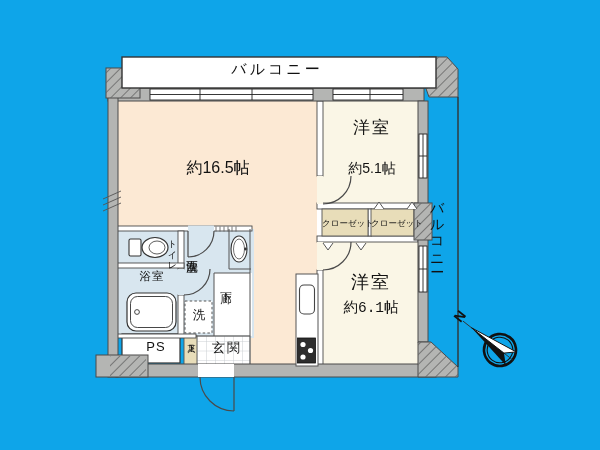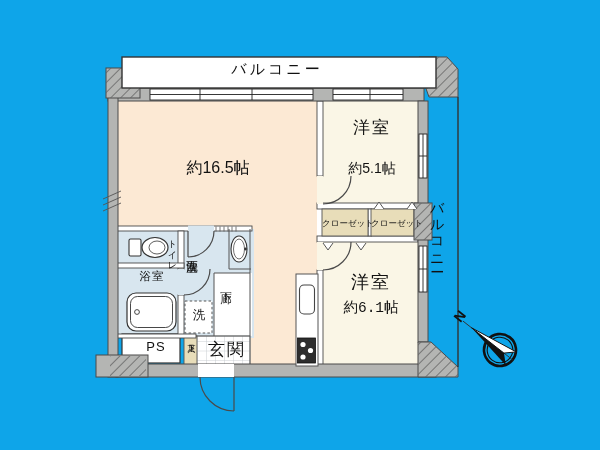--- a/index.html
+++ b/index.html
@@ -177,16 +177,16 @@
   <div class="lbl c" style="left:371px;top:219px;width:43px;font-size:8.5px;">クローゼット</div>
 
   <div class="lbl v" style="left:167px;top:234px;height:32px;font-size:9px;">トイレ</div>
   <div class="lbl c" style="left:126px;top:270px;width:52px;font-size:11.5px;letter-spacing:1px;">浴室</div>
   <div class="lbl v" style="left:186px;top:252px;height:52px;font-size:11.5px;">洗面室</div>
   <div class="lbl c" style="left:190px;top:309px;width:18px;font-size:12.5px;">洗</div>
   <div class="lbl v" style="left:220px;top:283px;height:38px;font-size:11.5px;">廊下</div>
 
   <div class="lbl c" style="left:122px;top:340px;width:68px;font-size:13px;letter-spacing:1px;">PS</div>
   <div class="lbl v" style="left:186px;top:338px;height:27px;font-size:8px;">下足入</div>
-  <div class="lbl c" style="left:198px;top:341px;width:58px;font-size:17px;letter-spacing:2px;">玄関</div>
+  <div class="lbl c" style="left:198px;top:341px;width:58px;font-size:13px;letter-spacing:2px;">玄関</div>
 
   <div class="lbl c" style="left:452px;top:309px;width:16px;font-size:14px;font-weight:bold;transform:rotate(-52deg);">N</div>
 </div>
 
 </body></html>

